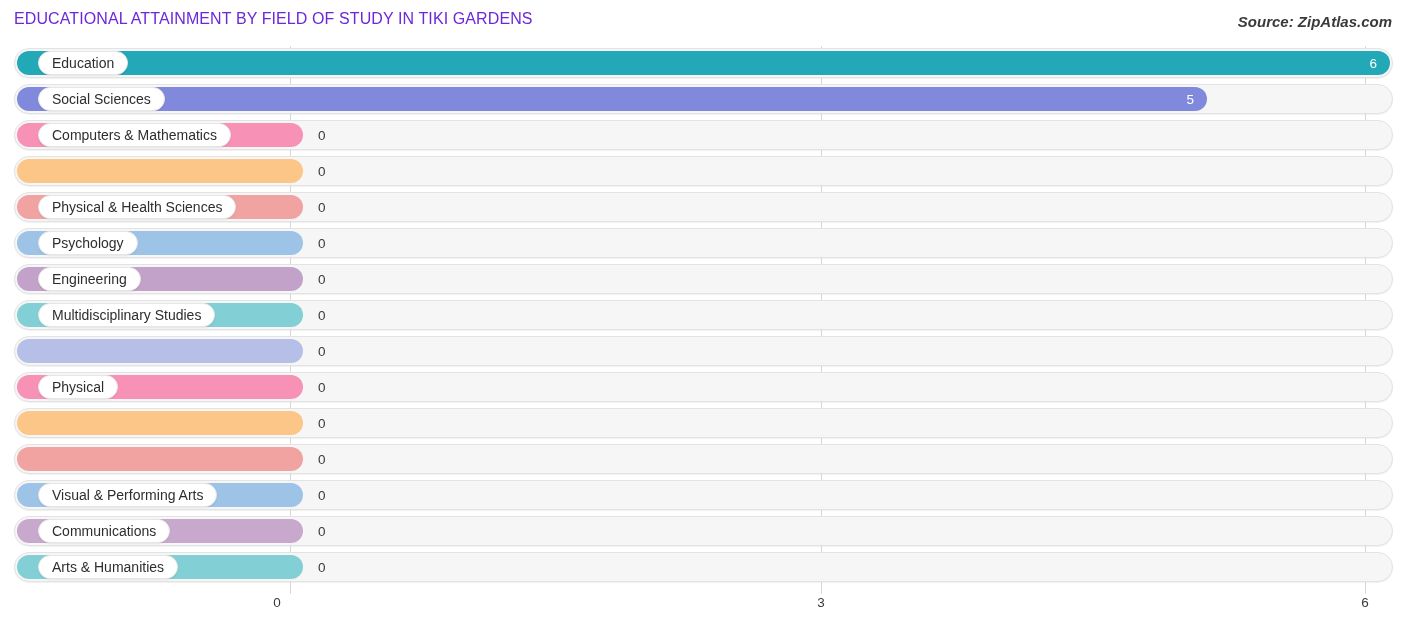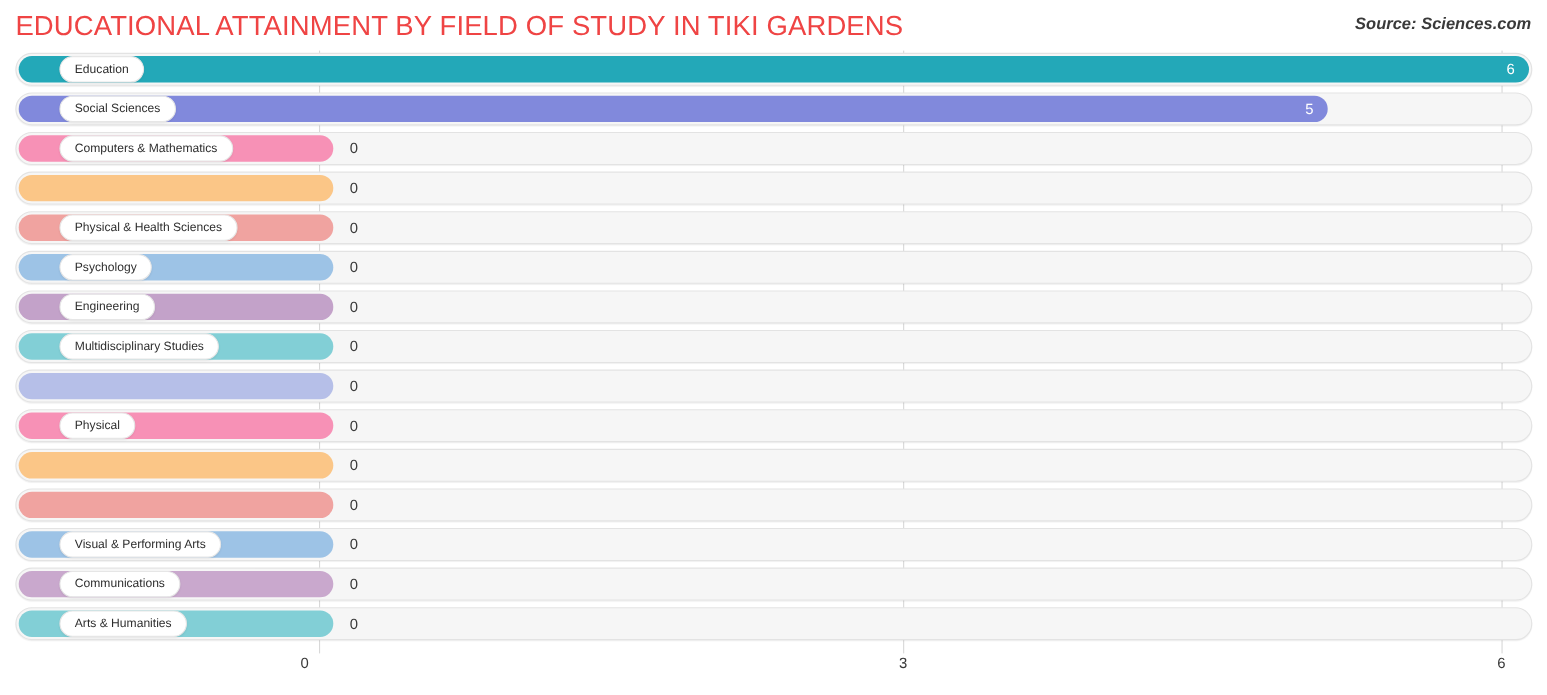--- a/index.html
+++ b/index.html
@@ -20,23 +20,23 @@
   .header {
     position: absolute;
     left: 0; top: 0;
     width: 1406px;
     height: 46px;
   }
   .chart-title {
     position: absolute;
     left: 14px;
     top: 10px;
-    font-size: 25px;
+    font-size: 16px;
     letter-spacing: 0.1px;
-    color: #ef4444;
+    color: #6d28d9;
     white-space: nowrap;
   }
   .chart-source {
     position: absolute;
     right: 14px;
     top: 13px;
     font-size: 15px;
     font-style: italic;
     font-weight: bold;
     color: #3a3a3a;
@@ -98,31 +98,31 @@
   .bar-value-out {
     position: absolute;
     top: 50%;
     transform: translateY(-50%);
     font-size: 13.5px;
     color: #3a3a3a;
     white-space: nowrap;
   }
   .chip {
     position: absolute;
-    left: 40px;
+    left: 24px;
     top: 3px;
     height: 24px;
     box-sizing: border-box;
     display: flex;
     align-items: center;
     padding: 0 13px;
     background: #ffffff;
     border: 1px solid #e6e6e6;
     border-radius: 12px;
-    font-size: 11px;
+    font-size: 14px;
     color: #2e2e2e;
     white-space: nowrap;
     box-shadow: 0 1px 2px rgba(0,0,0,0.07);
   }
 
   
   .axis {
     position: absolute;
     left: 0;
     top: 594px;
@@ -136,21 +136,21 @@
     color: #3a3a3a;
     transform: translateX(-50%);
     white-space: nowrap;
   }
 </style>
 </head>
 <body>
 
 <div class="header">
   <div class="chart-title">EDUCATIONAL ATTAINMENT BY FIELD OF STUDY IN TIKI GARDENS</div>
-  <div class="chart-source">Source: Sciences.com</div>
+  <div class="chart-source">Source: ZipAtlas.com</div>
 </div>
 
 <div class="plot" id="plot">
     <div class="gridline" style="left: 290px;"></div>
     <div class="gridline" style="left: 821px;"></div>
     <div class="gridline" style="left: 1365px;"></div>
     <div class="row" style="top: 2px;">
       <div class="track"></div>
       <div class="bar" style="width: 1373px; background: rgb(35, 168, 184);">
         <span class="bar-value-in">6</span>

